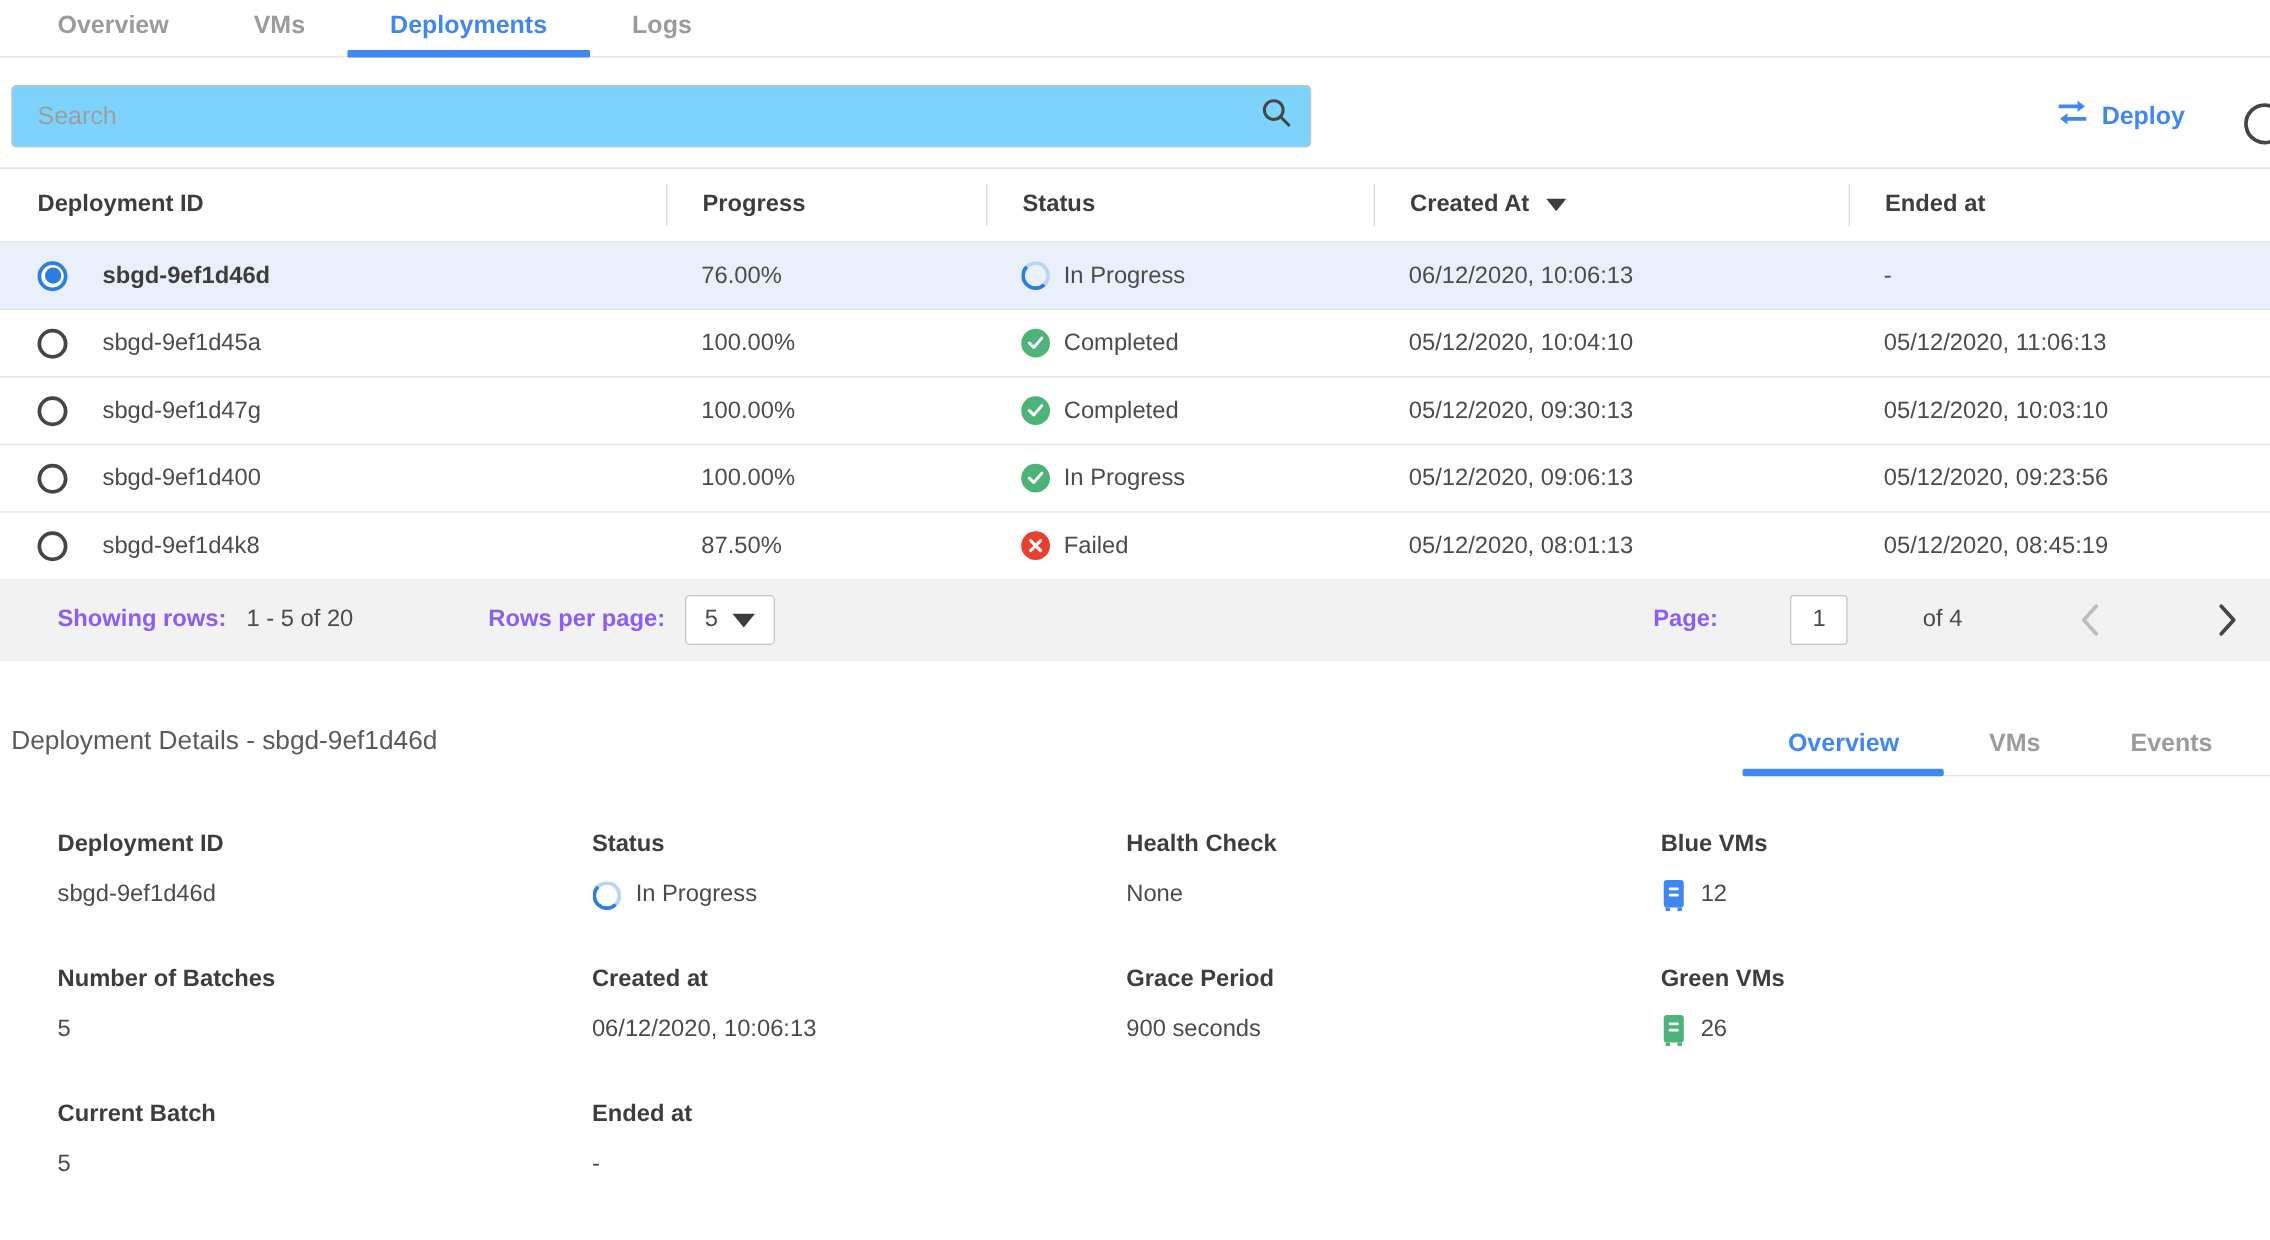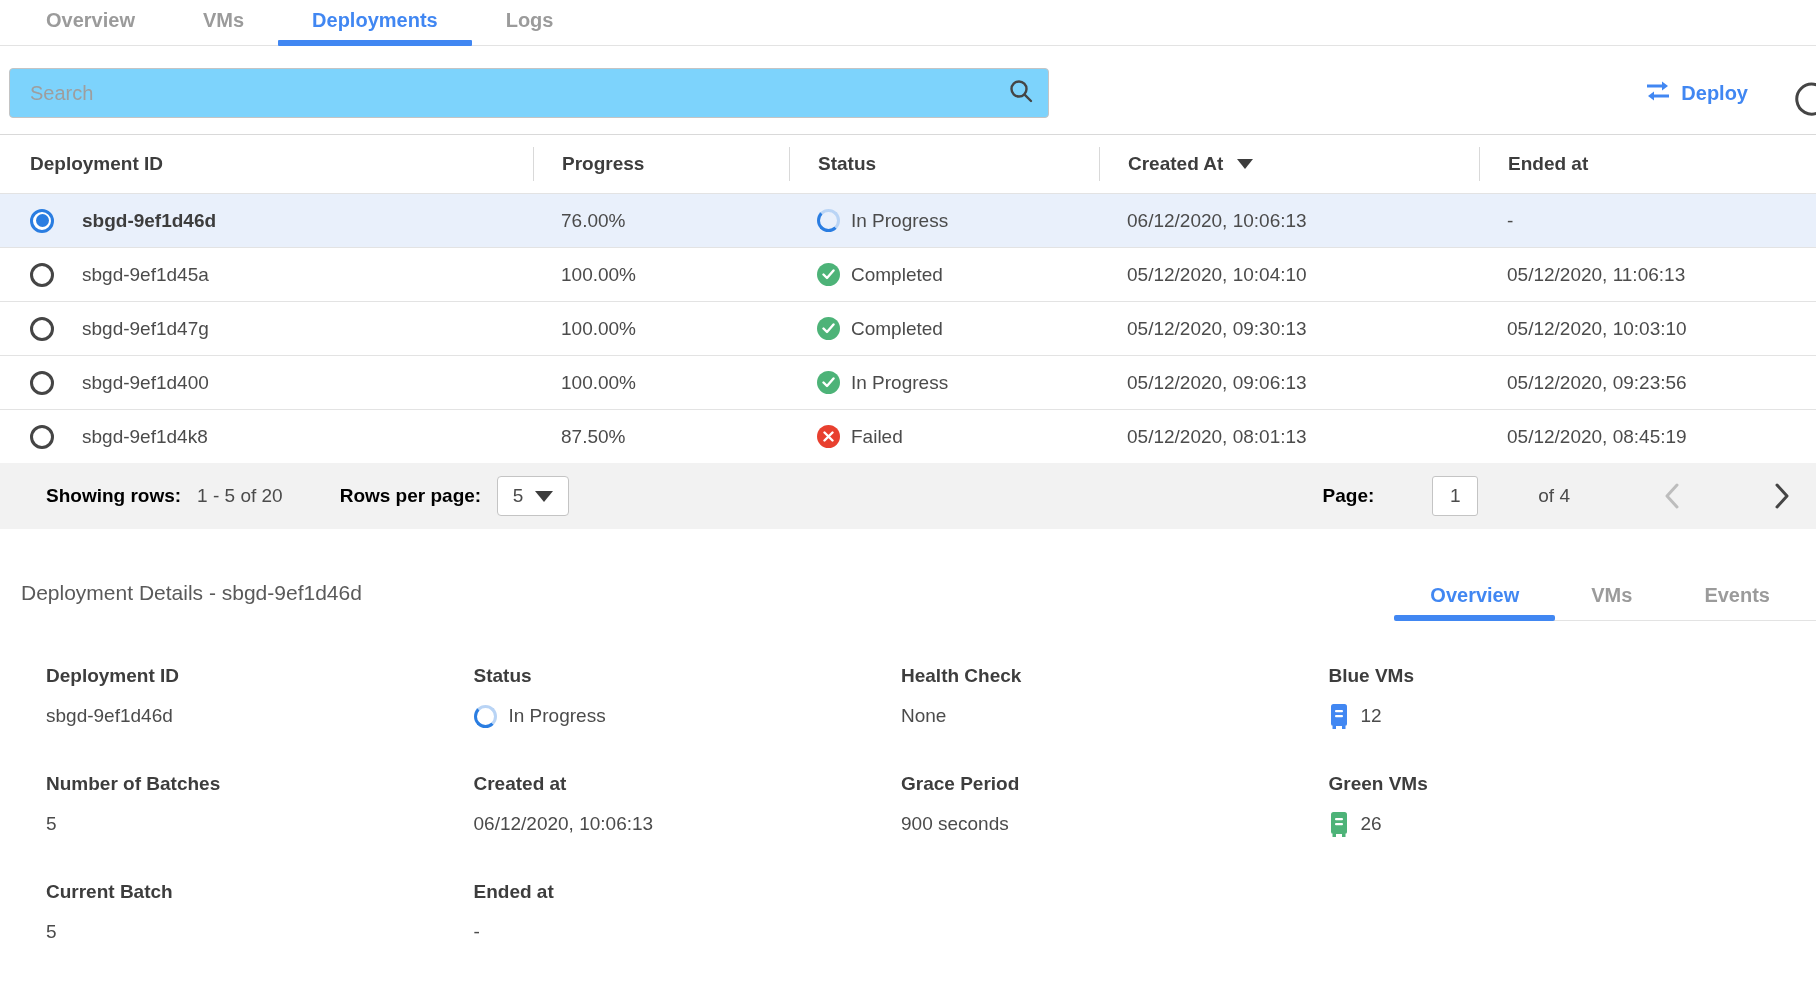--- a/index.html
+++ b/index.html
@@ -39,32 +39,32 @@
 
   .status-cell { display: flex; align-items: center; gap: 11px; }
   .badge { width: 23px; height: 23px; border-radius: 50%; display: flex; align-items: center; justify-content: center; flex: none; }
   .badge svg { display: block; }
   .badge.check { background: #4db378; }
   .badge.failed { background: #e8402f; }
   .spinner { width: 23px; height: 23px; border-radius: 50%; border: 3px solid #b9d4f5; border-left-color: #2a7de1; border-bottom-color: #2a7de1; flex: none; }
 
   
   .pagination { height: 66px; background: #f2f2f2; display: flex; align-items: center; padding: 0 30px 0 46px; position: relative; }
-  .pg-label { font-weight: bold; color: #000000; }
+  .pg-label { font-weight: bold; color: #8b5cf6; }
   .pg-value { margin-left: 16px; color: #4b4b4b; }
-  .rpp { margin-left: 57px; display: flex; align-items: center; }
+  .rpp { margin-left: 108px; display: flex; align-items: center; }
   .rpp-select { margin-left: 16px; width: 72px; height: 40px; background: #fff; border: 1px solid #c4c4c4; border-radius: 4px; display: flex; align-items: center; justify-content: center; gap: 12px; cursor: pointer; }
   .dd-caret { width: 0; height: 0; border-left: 9px solid transparent; border-right: 9px solid transparent; border-top: 11px solid #3d3d3d; }
   .pg-right { position: absolute; right: 26px; display: flex; align-items: center; gap: 42px; }
   .page-input { width: 46px; height: 40px; border: 1px solid #c4c4c4; border-radius: 3px; background: #fff; text-align: center; font-size: 19px; font-family: inherit; color: #4b4b4b; margin-left: 16px; }
   .page-of { margin-left: 18px; }
   .chev { background: none; border: none; cursor: pointer; padding: 0; margin-left: 52px; display: flex; align-items: center; }
 
   
-  .details-head { display: flex; align-items: flex-end; padding: 52px 0 0 9px; position: relative; margin-left: 12px; }
+  .details-head { display: flex; align-items: flex-end; padding: 52px 0 0 9px; position: relative; }
   .details-title { font-size: 21px; color: #5a5a5a; padding-bottom: 16px; }
   .detail-tabs { position: absolute; right: 10px; bottom: 0; display: flex; }
   .dtab { padding: 10px 36px 14px 36px; font-weight: bold; font-size: 20px; color: #9b9b9b; cursor: pointer; position: relative; }
   .dtab.active { color: #4187f2; }
   .dtab.active::after { content: ""; position: absolute; left: 0; right: 0; bottom: 0; height: 6px; background: #4187f2; border-radius: 2px; }
   .dtabs-baseline { position: absolute; right: 0; bottom: 0; width: 420px; height: 1px; background: #e3e3e3; }
 
   .details-grid { display: grid; grid-template-columns: repeat(4, 1fr); row-gap: 44px; padding: 44px 60px 0 46px; }
   .field-label { font-weight: bold; color: #3d3d3d; margin-bottom: 16px; }
   .field-value { color: #4b4b4b; display: flex; align-items: center; gap: 12px; min-height: 26px; }

